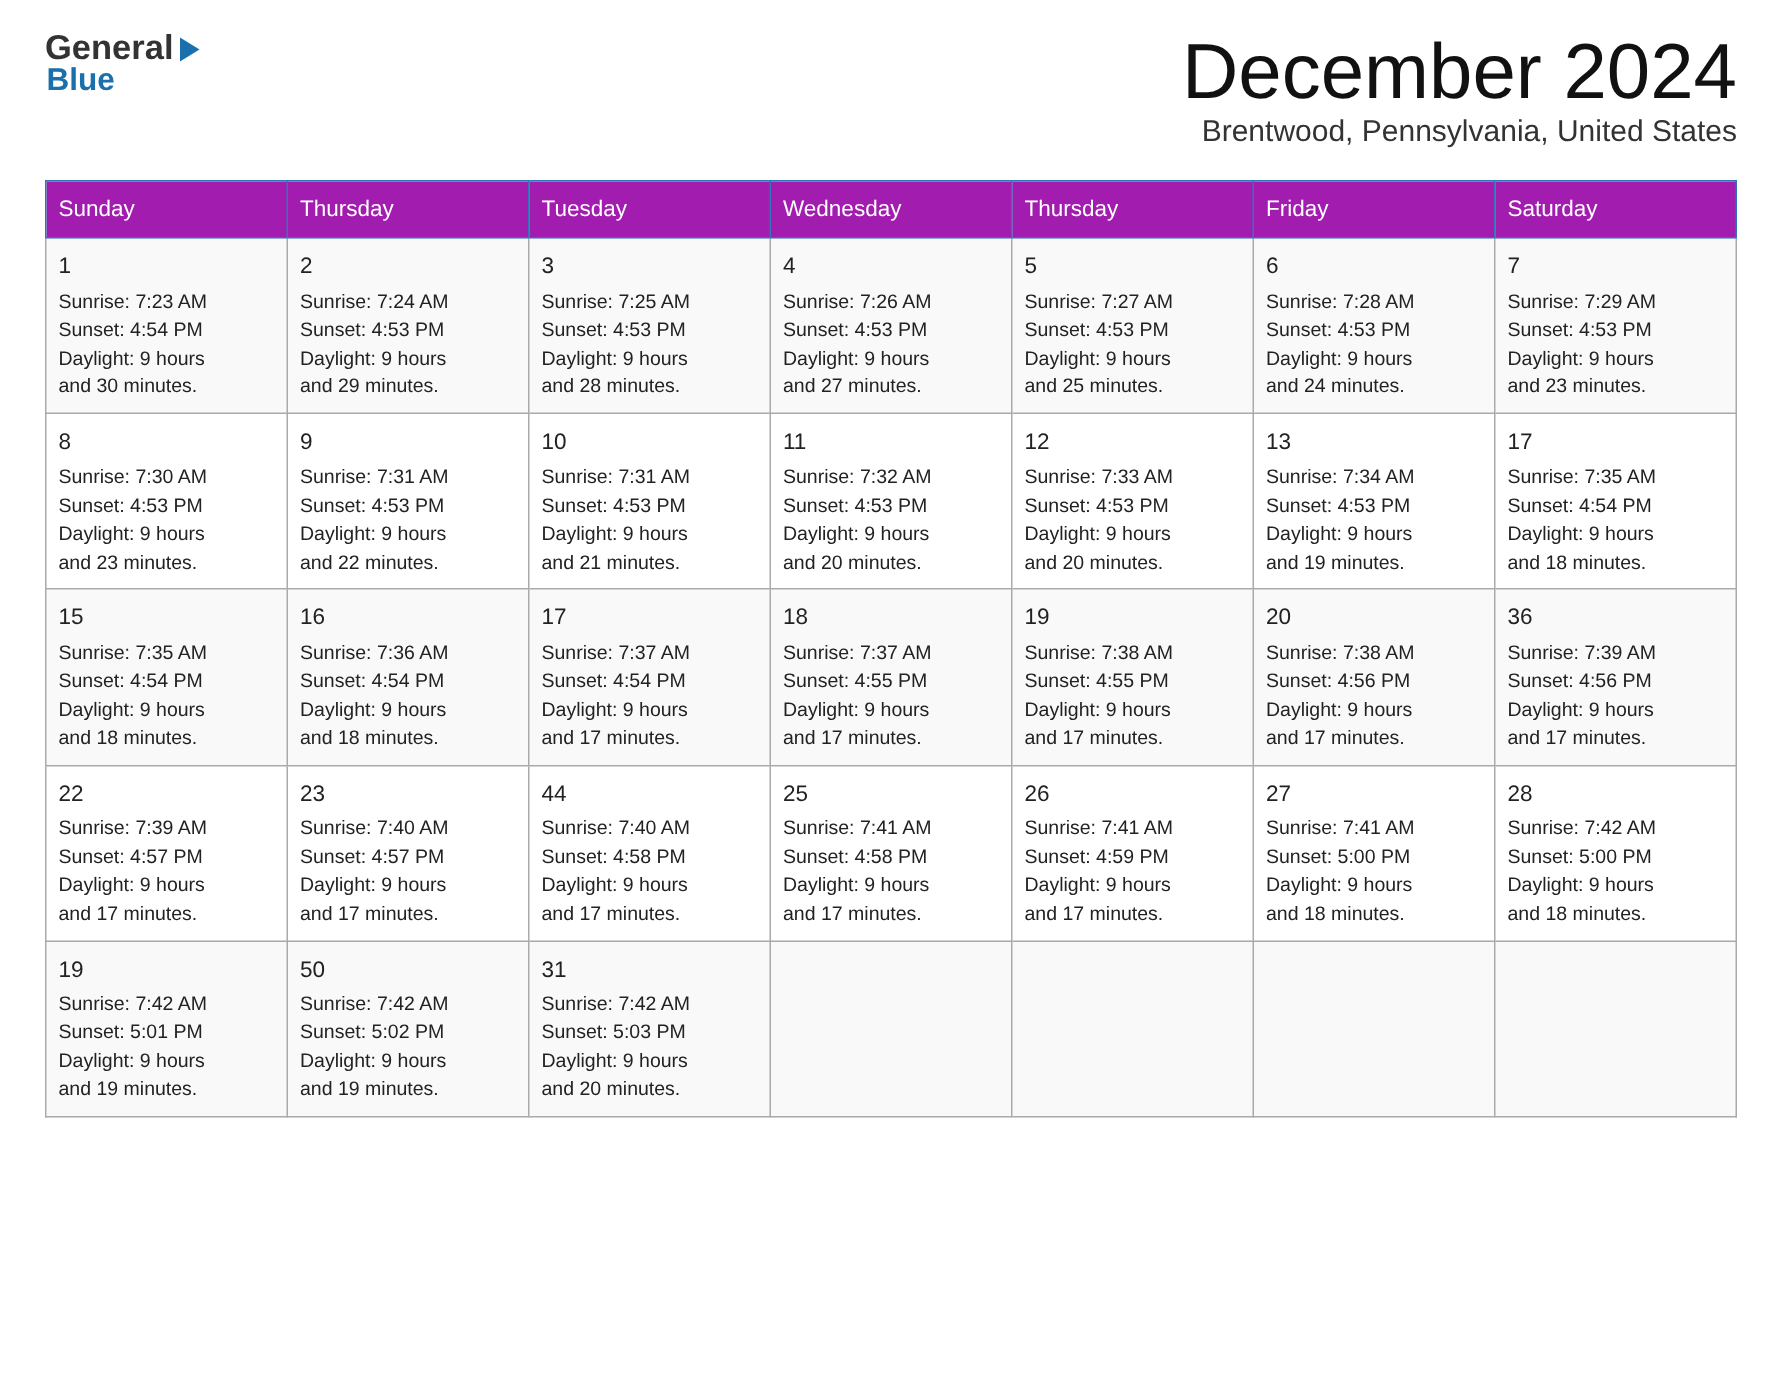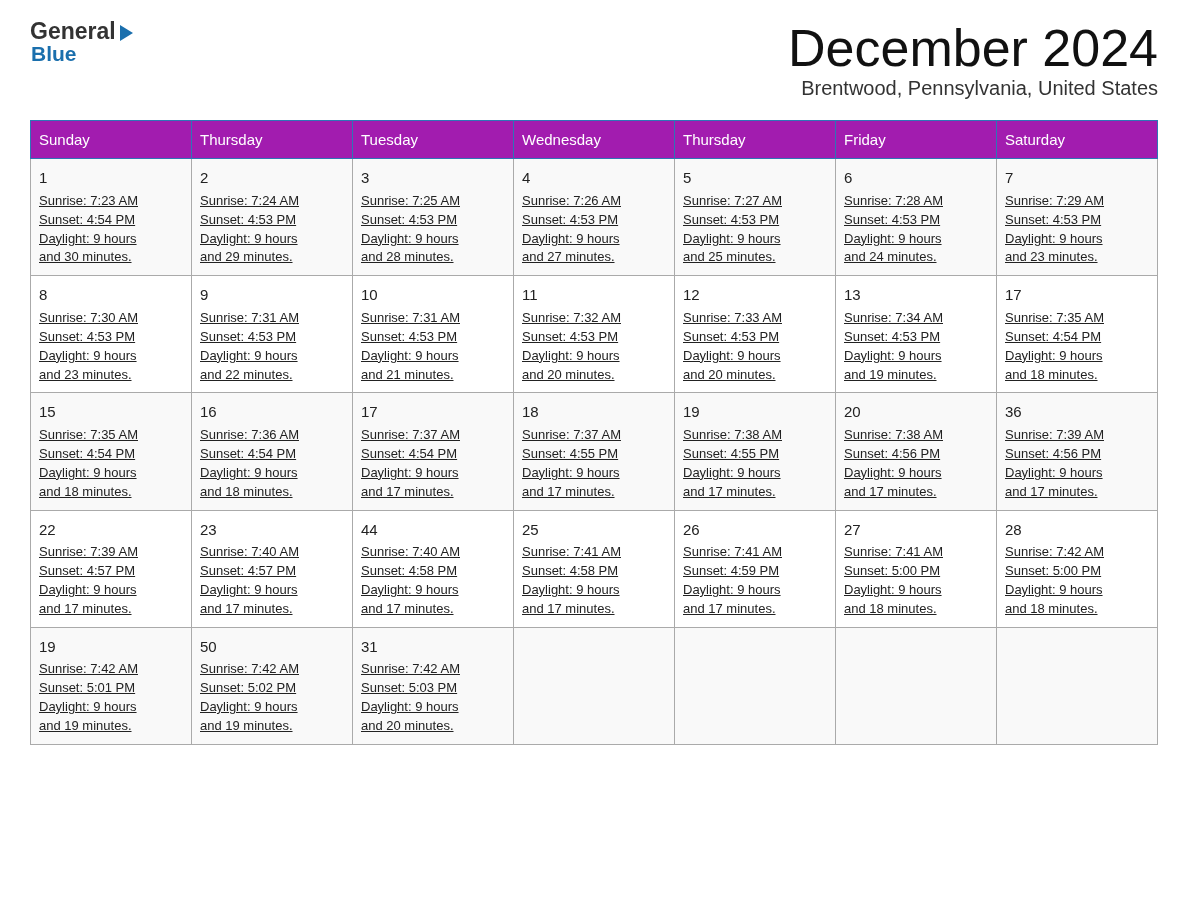--- a/index.html
+++ b/index.html
@@ -65,21 +65,20 @@
     }
     .day-number {
       font-size: 15px;
       font-weight: normal;
       margin-bottom: 3px;
       display: block;
     }
     .day-info {
       font-size: 13px;
       color: #222;
-      text-decoration: underline;
     }
     .empty-cell {
       background: #ffffff;
     }
     
     tbody tr:nth-child(odd) td {
       background-color: #f9f9f9;
     }
     tbody tr:nth-child(even) td {
       background-color: #ffffff;

